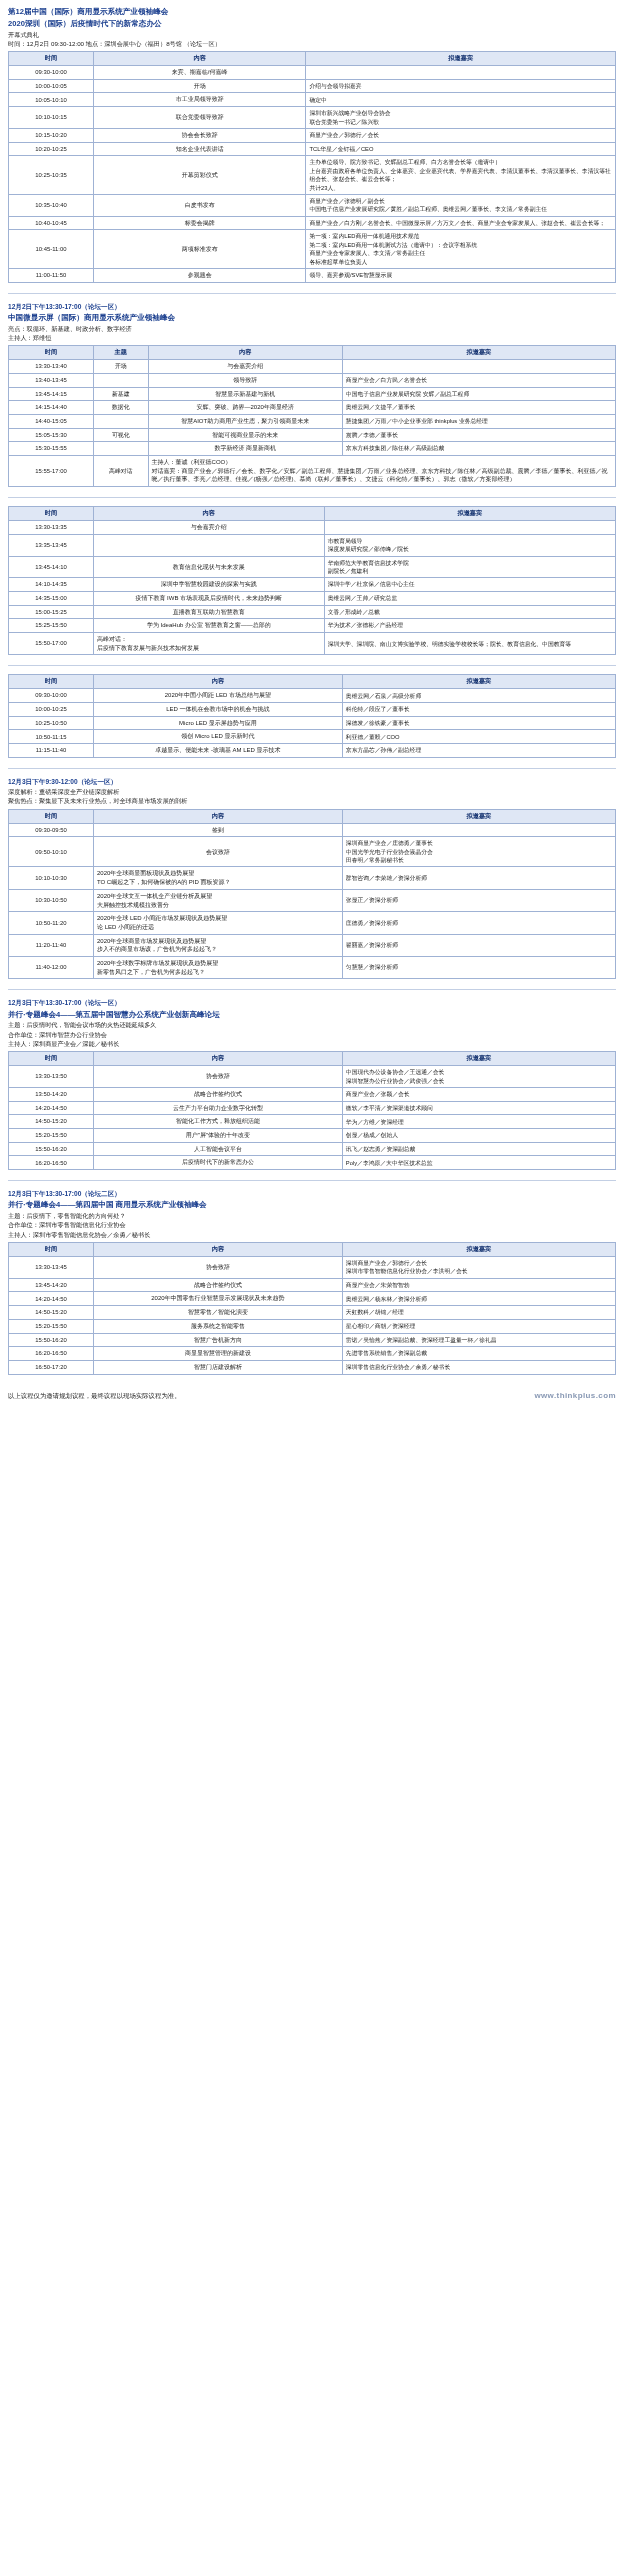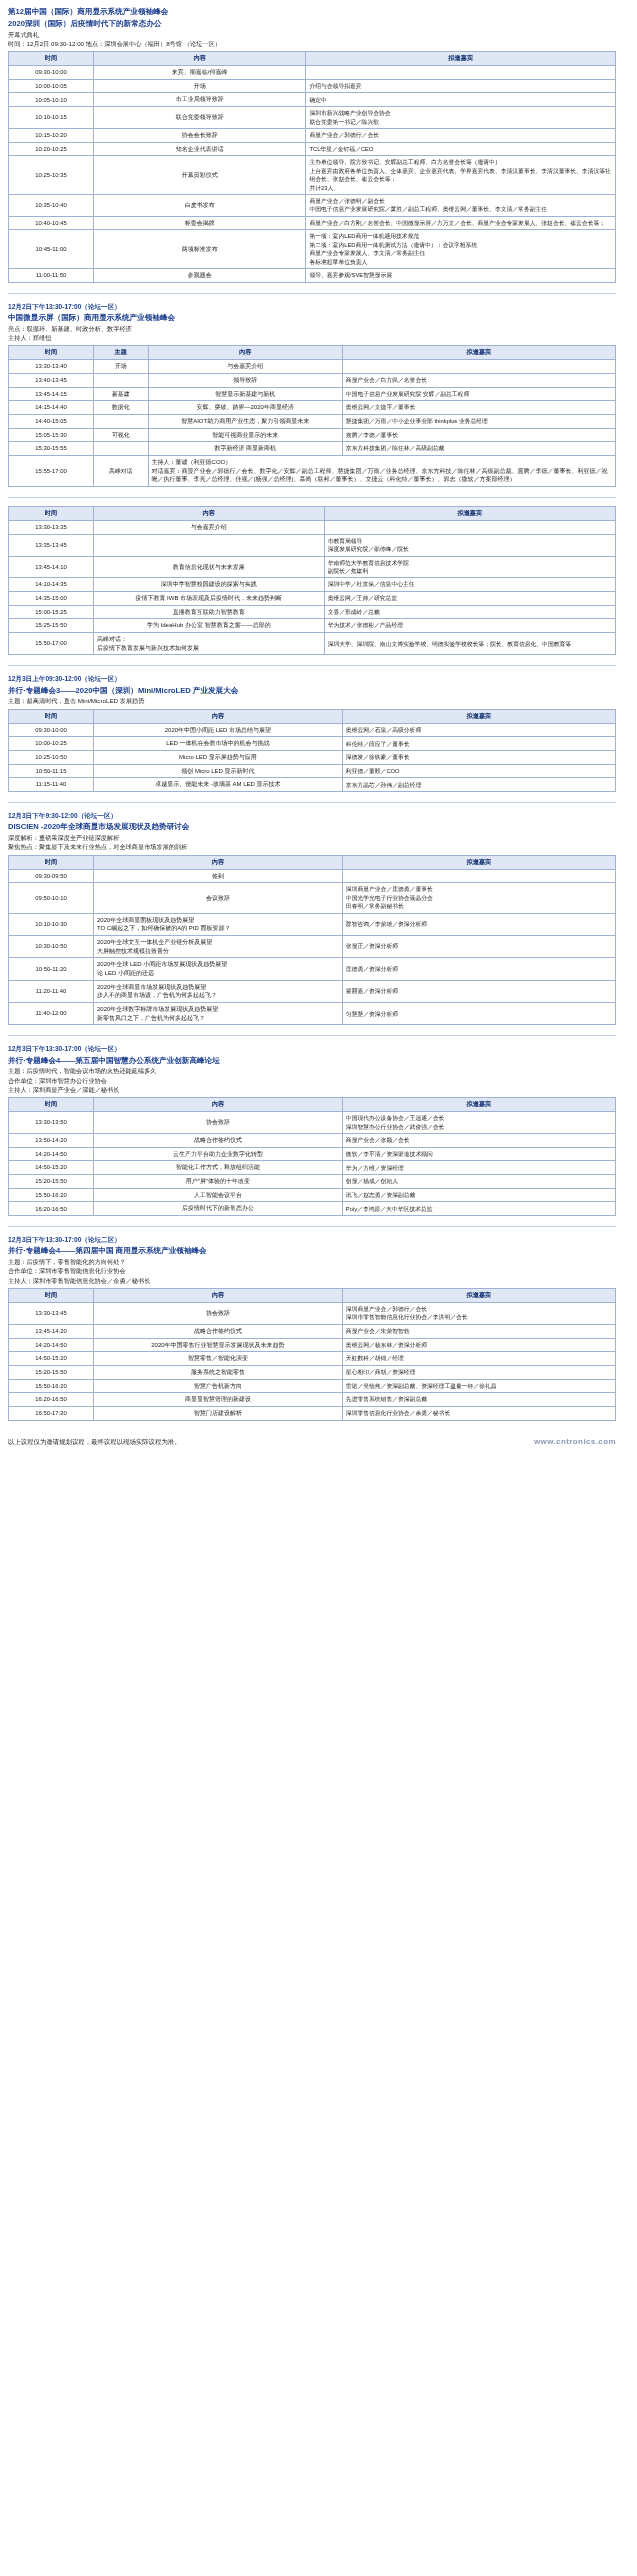--- a/index.html
+++ b/index.html
@@ -275,25 +275,20 @@
             <tr>
               <td class="time">15:50-17:00</td>
               <td class="topic left">高峰对话：<br>后疫情下教育发展与新兴技术如何发展</td>
               <td class="guest">深圳大学、深圳院、南山文博实验学校、明德实验学校校长等；院长、教育信息化、中国教育等</td>
             </tr>
           </tbody>
         </table>
       </div>
       <div class="sep"></div>
       <div class="sec">
-        <div class="hdr-block">
-          <div class="hdr-sub">12月3日上午09:30-12:00（论坛一区）</div>
-          <div class="hdr-title">并行·专题峰会3——2020中国（深圳）Mini/MicroLED 产业发展大会</div>
-          <div class="hdr-line">主题：超高清时代，直击 Mini/MicroLED 发展趋势</div>
-        </div>
         <table>
           <colgroup>
             <col style="width: 14%;">
             <col style="width: 41%;">
             <col style="width: 45%;">
           </colgroup>
           <thead>
             <tr>
               <th>时间</th>
               <th>内容</th>
@@ -326,21 +321,20 @@
               <td class="topic">卓越显示、便能未来 -玻璃基 AM LED 显示技术</td>
               <td class="guest">京东方晶芯／孙伟／副总经理</td>
             </tr>
           </tbody>
         </table>
       </div>
       <div class="sep"></div>
       <div class="sec">
         <div class="hdr-block">
           <div class="hdr-sub">12月3日下午9:30-12:00（论坛一区）</div>
-          <div class="hdr-title">DISCIEN -2020年全球商显市场发展现状及趋势研讨会</div>
           <div class="hdr-line">深度解析：重磅采深度全产业链深度解析</div>
           <div class="hdr-line">聚焦热点：聚集显下及未来行业热点，对全球商显市场发展的剖析</div>
         </div>
         <table>
           <colgroup>
             <col style="width: 14%;">
             <col style="width: 41%;">
             <col style="width: 45%;">
           </colgroup>
           <thead>
@@ -511,17 +505,17 @@
               <td class="topic">智慧门店建设解析</td>
               <td class="guest">深圳零售信息化行业协会／余勇／秘书长</td>
             </tr>
           </tbody>
         </table>
       </div>
     </div>
 
   <div class="footer-row">
     <div class="footer-note">以上议程仅为邀请规划议程，最终议程以现场实际议程为准。</div>
-    <div class="watermark">www.cntronics.com</div>
+    <div class="watermark">www.thinkplus.com</div>
   </div>
 
 </div>
 
 
 </body></html>

